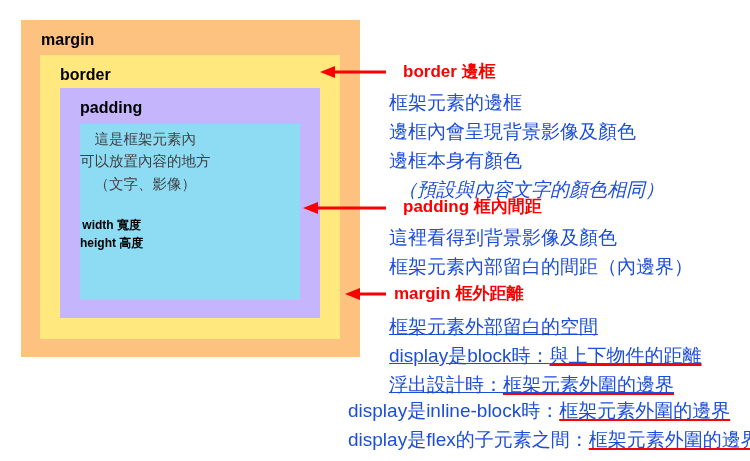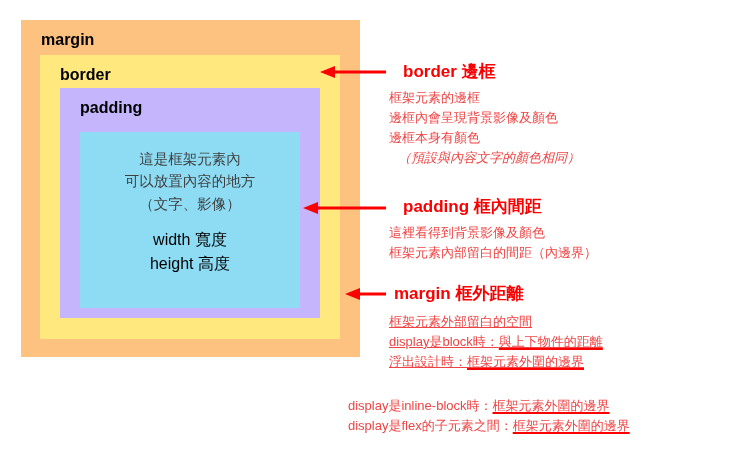--- a/index.html
+++ b/index.html
@@ -45,30 +45,30 @@
     left: 20px;
     top: 33px;
     width: 260px;
     height: 230px;
     background: #c4b5fd;
     box-sizing: border-box;
   }
   .box-content {
     position: absolute;
     left: 20px;
-    top: 44px;
+    top: 36px;
     width: 220px;
     height: 176px;
     background: #8ddcf4;
     box-sizing: border-box;
     display: flex;
     flex-direction: column;
-    align-items: center;
+    align-items: flex-start;
     justify-content: flex-start;
-    padding-top: 16px;
+    padding-top: 4px;
   }
 
   .layer-label {
     position: absolute;
     font-weight: bold;
     font-size: 16px;
     color: #000000;
     line-height: 1;
     white-space: nowrap;
   }
@@ -77,23 +77,23 @@
   .label-padding { left: 20px; top: 12px; }
 
   .content-text {
     font-size: 14.5px;
     color: #3f3f3f;
     line-height: 1.55;
     text-align: center;
     white-space: nowrap;
   }
   .content-dims {
-    margin-top: 13px;
-    font-size: 16px;
-    font-weight: normal;
+    margin-top: 21px;
+    font-size: 12px;
+    font-weight: bold;
     color: #000000;
     line-height: 1.5;
     text-align: center;
     white-space: nowrap;
   }
 
   
   .arrow {
     position: absolute;
     height: 14px;
@@ -105,22 +105,22 @@
     position: absolute;
     color: #fa0000;
     font-weight: bold;
     font-size: 17px;
     line-height: 1;
     white-space: nowrap;
     margin-left: 12px;
   }
   .ann-body {
     position: absolute;
-    color: #ef4444;
-    font-size: 13px;
+    color: #1d4ed8;
+    font-size: 19px;
     line-height: 1.53;
     white-space: nowrap;
   }
   .ann-body div { white-space: nowrap; }
   .u-red {
     text-decoration: underline;
     text-decoration-color: #fa0000;
     text-underline-offset: 2px;
     text-decoration-thickness: 1.6px;
   }

